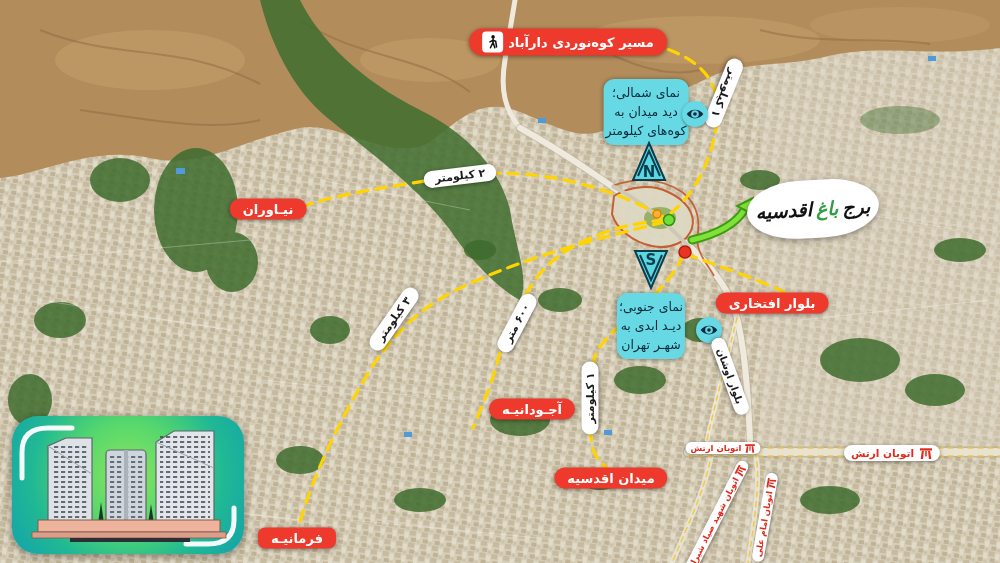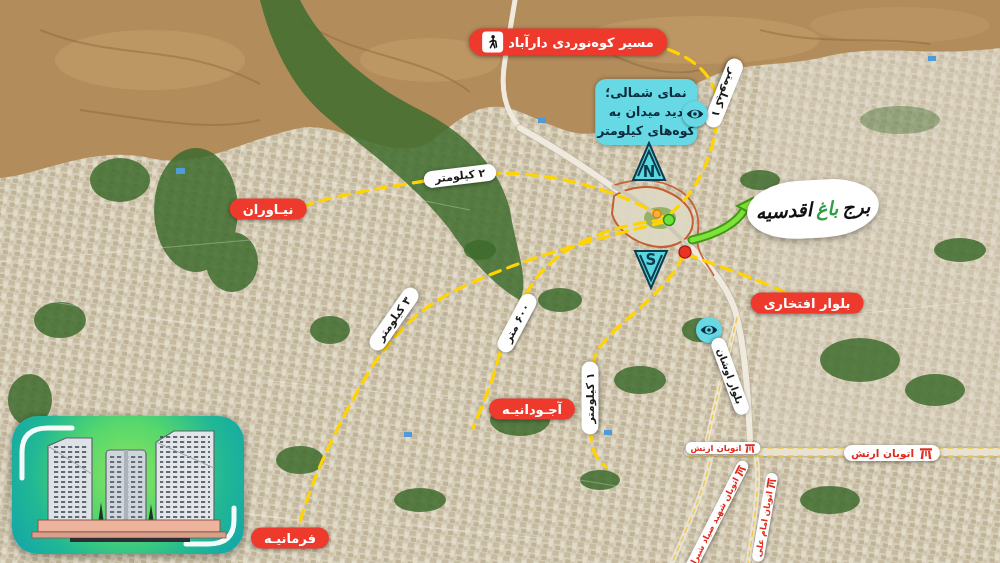--- a/index.html
+++ b/index.html
@@ -7,21 +7,21 @@
          font-family:"DejaVu Sans","Liberation Sans",sans-serif;}
   .stage svg.layer{position:absolute;left:0;top:0;}
   .abs{position:absolute;transform:translate(-50%,-50%) rotate(var(--rot,0deg));}
   .pill{display:flex;align-items:center;gap:5px;border-radius:999px;white-space:nowrap;
         box-shadow:0 1px 4px rgba(0,0,0,.45);direction:rtl;font-weight:bold;}
   .pill-red{background:#ee3a2c;color:#fff;padding:3px 13px;font-size:13px;}
   .pill-white{background:#fefefe;color:#1a1a1a;padding:2px 11px;font-size:11px;}
   .pill-hw{background:#fefefe;color:#e02b1d;padding:2px 7px;font-size:10.5px;}
   .pill-hw.small{font-size:8.5px;padding:1px 5px;gap:3px;}
   .cyan-card{background:#67d9e4;color:#0a2a3c;border-radius:11px;padding:5px 2px;
-             text-align:center;font-weight:bold;font-size:12.5px;line-height:1.5;
+             text-align:center;font-weight:normal;font-size:12.5px;line-height:1.5;
              direction:rtl;box-shadow:0 1px 4px rgba(0,0,0,.35);}
   .cyan-card span{display:block;}
   .eye{width:26px;height:26px;border-radius:50%;background:#67d9e4;
        display:flex;align-items:center;justify-content:center;
        box-shadow:0 1px 3px rgba(0,0,0,.4);}
   .compass{width:36px;height:42px;}
   .compass .letter{position:absolute;left:0;width:100%;text-align:center;
                    color:#0d3d4d;font-weight:bold;font-size:15px;}
   .hiker-box{width:21px;height:21px;background:#fff;border-radius:4px;
              display:flex;align-items:center;justify-content:center;}
@@ -198,20 +198,25 @@
     </svg>
     <span class="letter" style="top:3px;">S</span>
   </div>
 
   <div class="abs logo-card" style="left:813px;top:209px;--rot:-3deg;">
     <span>برج</span>
     <span class="green">باغ</span>
     <span>اقدسیه</span>
   </div>
 
+  <div class="abs cyan-card" style="left:651px;top:326px;">
+    <span>نمای جنوبی؛</span>
+    <span>دیـد ابدی به</span>
+    <span>شهـر تهران</span>
+  </div>
   <div class="abs eye" style="left:709px;top:330px;">
     <svg width="20" height="20" viewBox="0 0 24 24">
       <path d="M2,12C7,5 17,5 22,12C17,19 7,19 2,12Z" fill="#0b2b3f"></path>
       <circle cx="12" cy="12" r="4.6" fill="#67d9e4"></circle>
         <circle cx="12" cy="12" r="2.2" fill="#0b2b3f"></circle>
     </svg>
   </div>
 
   <div class="abs pill pill-red" style="left:268px;top:209px;align-items:flex-end;">
     <span>نیـاوران</span>
@@ -225,24 +230,27 @@
   <div class="abs pill pill-white" style="left:517px;top:323px;--rot:-62deg;">
     <span>۶۰۰ متر</span>
   </div>
   <div class="abs pill pill-white" style="left:590px;top:398px;--rot:-90deg;">
     <span>۱ کیلومتر</span>
   </div>
 
   <div class="abs pill pill-red" style="left:500px;top:409px;margin-left:32px;">
     <span>آجـودانیـه</span>
   </div>
-  <div class="abs pill pill-red" style="left:290px;top:538px;">
+  <div class="abs pill pill-red" style="left:611px;top:478px;">
+    <span>میدان اقدسیه</span>
+  </div>
+  <div class="abs pill pill-red" style="left:297px;top:538px;border-radius:7px;">
     <span>فرمانیـه</span>
   </div>
-  <div class="abs pill pill-red" style="left:807px;top:303px;">
+  <div class="abs pill pill-red" style="left:772px;top:303px;">
     <span>بلوار افتخاری</span>
   </div>
   <div class="abs pill pill-white" style="left:730px;top:376px;--rot:70deg;font-size:10px;">
     <span>بلوار اوشان</span>
   </div>
 
   <div class="abs pill pill-hw small" style="left:723px;top:448px;">
     <svg width="11" height="10" viewBox="0 0 16 14" fill="#e02b1d">
       <rect x="1" y="1.5" width="14" height="2.6"></rect>
         <polygon points="3.2,4.4 5.6,4.4 4.6,14 1.8,14"></polygon>

